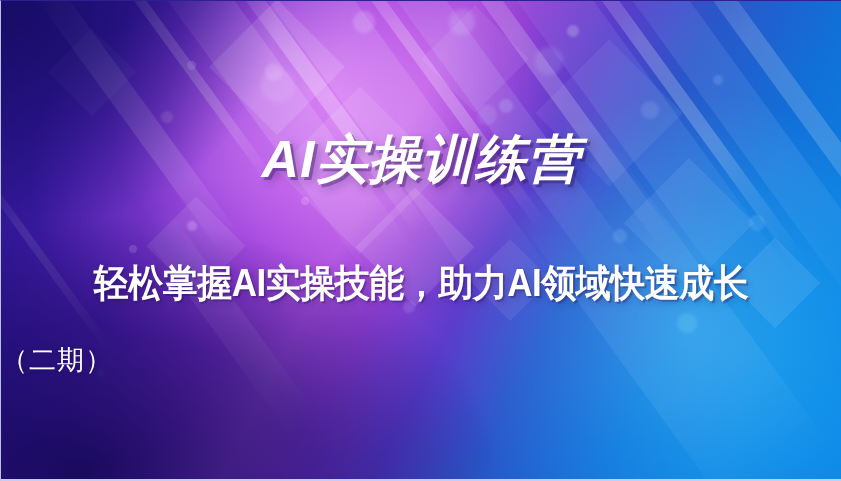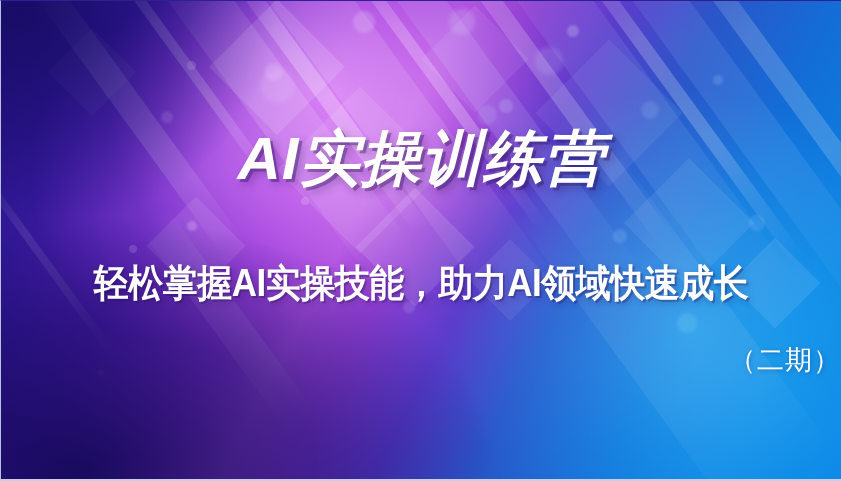--- a/index.html
+++ b/index.html
@@ -125,21 +125,21 @@
   #title-main {
     position: absolute;
     left: 0;
     right: 0;
     top: 112px;
     text-align: center;
     color: #ffffff;
     font-family: "Liberation Sans", "DejaVu Sans", sans-serif;
     font-weight: 700;
     font-style: italic;
-    font-size: 60px;
+    font-size: 52px;
     line-height: 92px;
     letter-spacing: 1px;
     white-space: nowrap;
     text-shadow:
       3px 3px 0 rgba(40,15,90,0.35),
       5px 5px 10px rgba(25,10,70,0.30);
   }
 
   #title-sub {
     position: absolute;
@@ -158,21 +158,21 @@
     text-shadow:
       2px 2px 0 rgba(40,15,90,0.30),
       3px 3px 8px rgba(25,10,70,0.25);
   }
 
   #title-edition {
     position: absolute;
     left: 0;
     right: 0;
     top: 340px;
-    text-align: right;
+    text-align: left;
     color: #ffffff;
     font-family: "Liberation Sans", "DejaVu Sans", sans-serif;
     font-weight: 400;
     font-size: 27px;
     line-height: 38px;
     letter-spacing: 1px;
     white-space: nowrap;
     text-shadow: 1px 1px 4px rgba(25,10,70,0.30);
   }
 </style>

